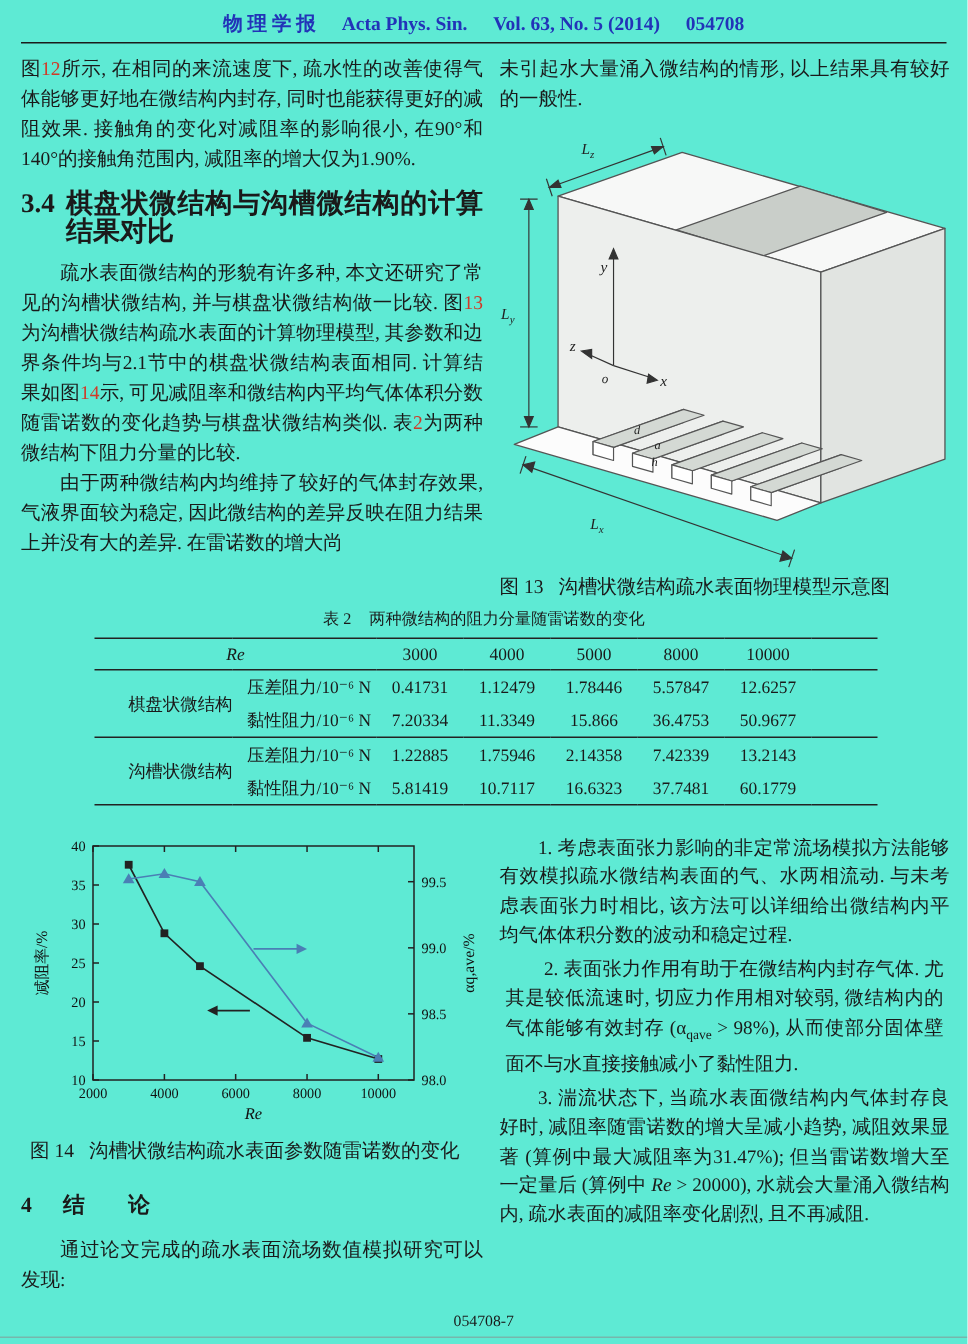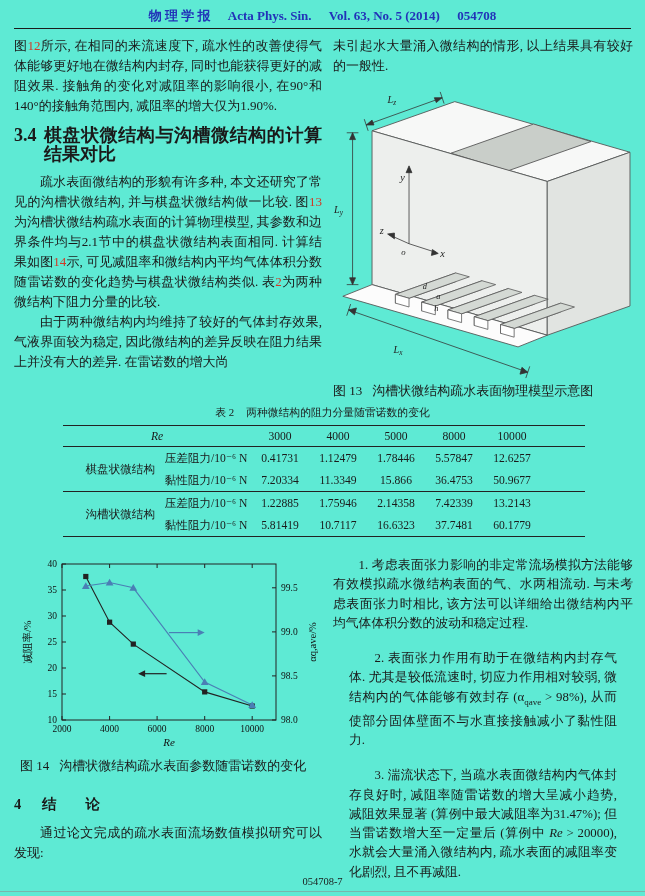--- a/index.html
+++ b/index.html
@@ -260,22 +260,22 @@
         <text transform="translate(11,86) rotate(-90)" font-size="10.5" text-anchor="middle" fill="#111">减阻率/%</text>
         <text transform="translate(296,86) rotate(-90)" font-size="10.5" text-anchor="middle" fill="#111">αq,ave/%</text>
       </svg>
     <div class="caption" style="margin-top:3px;">
       <span class="cl">图 14</span><span>沟槽状微结构疏水表面参数随雷诺数的变化</span>
     </div>
   </div>
 
   <div class="blk body-text" style="left:333px;top:556px;width:300px;line-height:19.3px;font-size:12.8px;">
     <p class="indent" style="margin:0;"><span>1. 考虑表面张力影响的非定常流场模拟方法能够有效模拟疏水微结构表面的气、水两相流动. 与未考虑表面张力时相比, 该方法可以详细给出微结构内平均气体体积分数的波动和稳定过程.</span></p>
-    <p class="indent" style="margin:16px;"><span>2. 表面张力作用有助于在微结构内封存气体. 尤其是较低流速时, 切应力作用相对较弱, 微结构内的气体能够有效封存 (α</span><sub>qave</sub><span> &gt; 98%), 从而使部分固体壁面不与水直接接触减小了黏性阻力.</span></p>
-    <p class="indent" style="margin:16px;"><span>3. 湍流状态下, 当疏水表面微结构内气体封存良好时, 减阻率随雷诺数的增大呈减小趋势, 减阻效果显著 (算例中最大减阻率为31.47%); 但当雷诺数增大至一定量后 (算例中 </span><span class="it">Re</span><span> &gt; 20000), 水就会大量涌入微结构内, 疏水表面的减阻率变化剧烈, 且不再减阻.</span></p>
+    <p class="indent" style="margin:4px;"><span>2. 表面张力作用有助于在微结构内封存气体. 尤其是较低流速时, 切应力作用相对较弱, 微结构内的气体能够有效封存 (α</span><sub>qave</sub><span> &gt; 98%), 从而使部分固体壁面不与水直接接触减小了黏性阻力.</span></p>
+    <p class="indent" style="margin:0;"><span>3. 湍流状态下, 当疏水表面微结构内气体封存良好时, 减阻率随雷诺数的增大呈减小趋势, 减阻效果显著 (算例中最大减阻率为31.47%); 但当雷诺数增大至一定量后 (算例中 </span><span class="it">Re</span><span> &gt; 20000), 水就会大量涌入微结构内, 疏水表面的减阻率变化剧烈, 且不再减阻.</span></p>
   </div>
 
   <div class="blk body-text" style="left:14px;top:794px;width:308px;">
     <div class="concl-head">
       <span class="num">4</span>
       <span>结　　论</span>
     </div>
     <p class="indent" style="margin:9px 0 0 0;"><span>通过论文完成的疏水表面流场数值模拟研究可以发现:</span></p>
   </div>
 

